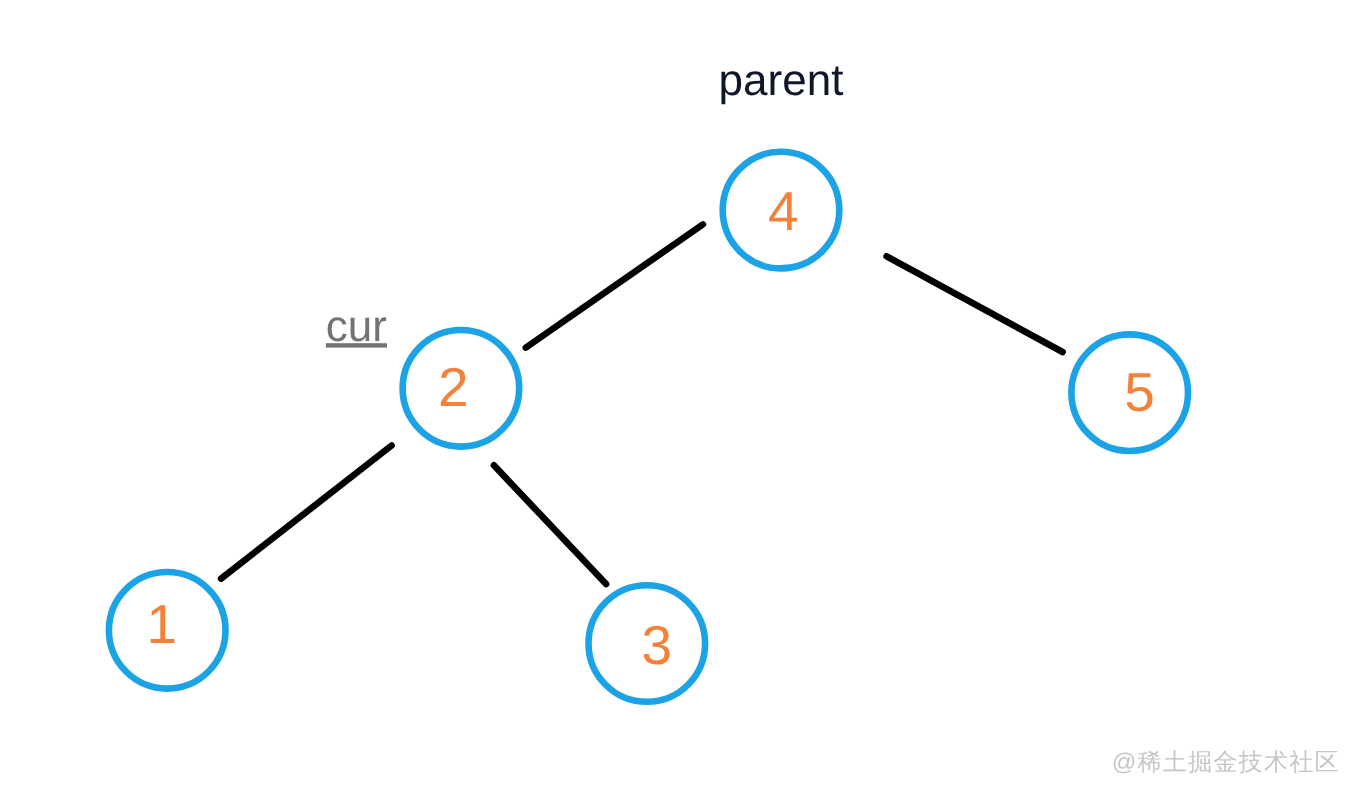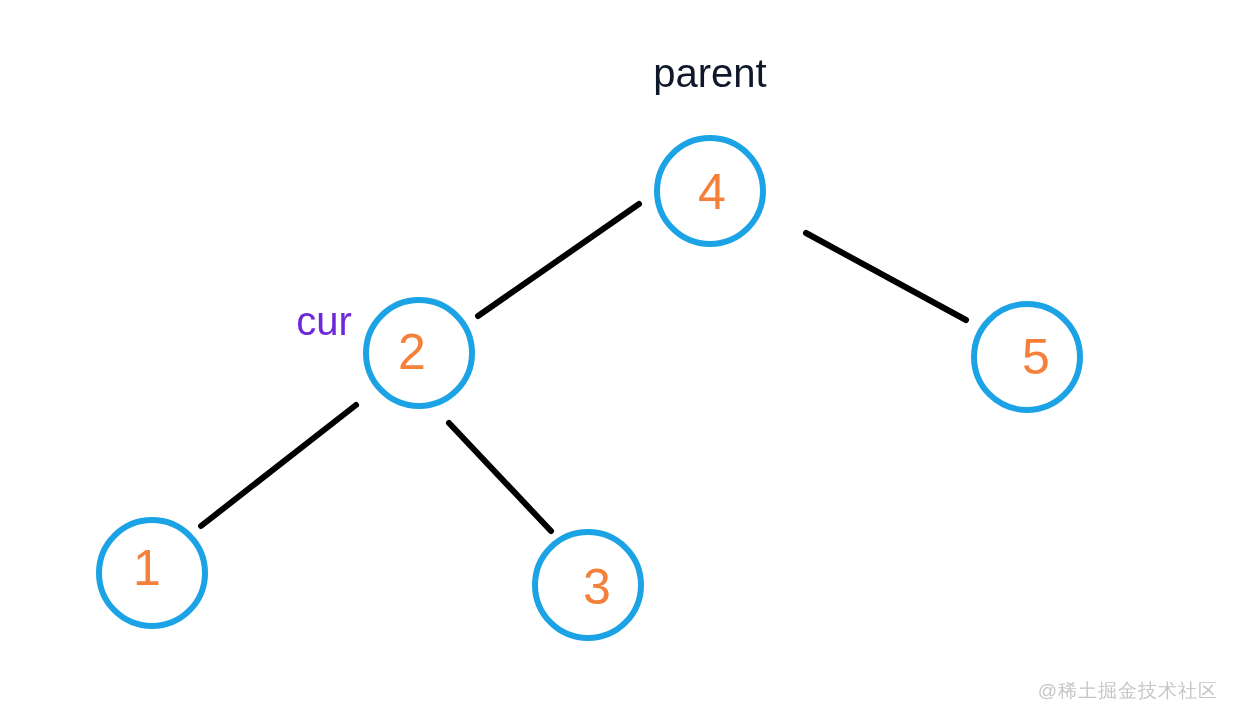--- a/index.html
+++ b/index.html
@@ -42,21 +42,21 @@
     position: absolute;
     transform: translate(-50%, -50%);
     font-size: 40px;
     line-height: 1;
     white-space: nowrap;
   }
   #watermark {
     position: absolute;
     right: 19px;
     top: 680px;
-    font-size: 19px;
+    font-size: 22px;
     line-height: 1.2;
     letter-spacing: 1px;
     white-space: nowrap;
   }
 </style>
 </head>
 <body>
 
 <div id="canvas" style="width: 1237px; height: 722px; background: rgb(255, 255, 255);">
   <svg id="edges-layer" xmlns="http://www.w3.org/2000/svg" viewBox="0 0 1237 722">
@@ -77,16 +77,16 @@
       </div>
       <div class="node" style="left: 96px; top: 517px; width: 112px; height: 112px; border-width: 6px; border-color: rgb(27, 163, 230); background: rgb(255, 255, 255);">
         <span class="node-value" style="color: rgb(245, 128, 58); transform: translate(-5px, -5px);">1</span>
       </div>
       <div class="node" style="left: 532px; top: 529px; width: 112px; height: 112px; border-width: 6px; border-color: rgb(27, 163, 230); background: rgb(255, 255, 255);">
         <span class="node-value" style="color: rgb(245, 128, 58); transform: translate(9px, 2px);">3</span>
       </div>
     </div>
   <div id="labels-layer">
       <div class="tree-label" style="left: 710px; top: 73px; color: #0f172a;">parent</div>
-      <div class="tree-label" style="left: 324px; top: 321px; color: #6d28d9;">cur</div>
+      <div class="tree-label" style="left: 324px; top: 297px; color: #737373; text-decoration: underline;">cur</div>
     </div>
   <div id="watermark" style="color: rgb(198, 198, 198);">@稀土掘金技术社区</div>
 </div>
 
 </body></html>

